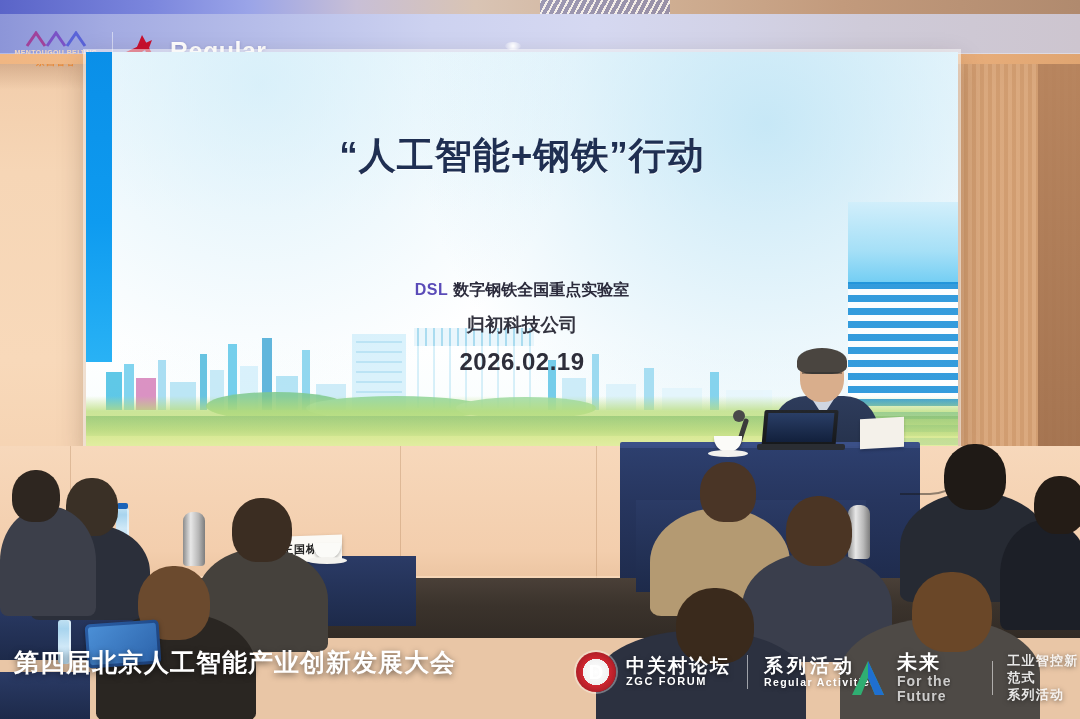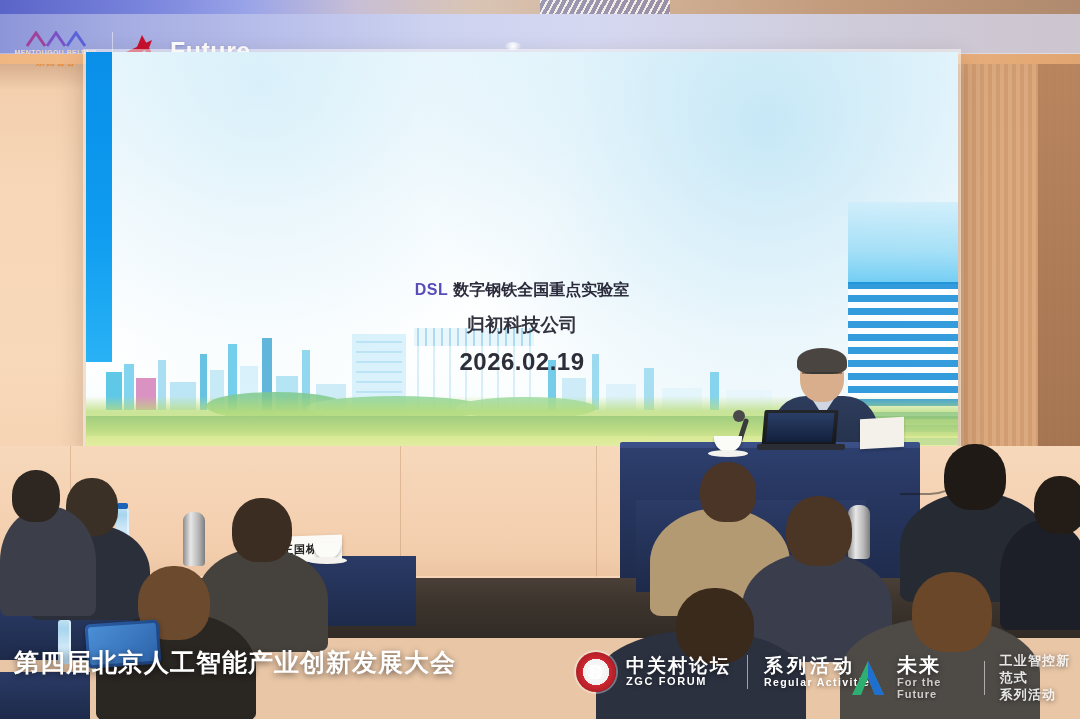--- a/index.html
+++ b/index.html
@@ -280,21 +280,21 @@
   .zgc-en{ font-size:11px; font-weight:700; color:#fff; letter-spacing:1.6px; text-shadow:0 1px 4px rgba(0,0,0,.5); }
   .ov-div{ width:1px; height:34px; background:rgba(255,255,255,.55); margin:0 6px; }
   .reg-cn{ font-size:19px; font-weight:700; color:#fff; letter-spacing:4px; text-shadow:0 2px 5px rgba(0,0,0,.5); }
   .reg-en{ font-size:10.5px; font-weight:700; color:#fff; letter-spacing:1.4px; text-shadow:0 1px 4px rgba(0,0,0,.5); }
 
   .ov-right{
     position:absolute; left:848px; top:652px; display:flex; align-items:center; gap:9px;
   }
   .a-mark{ width:40px; height:40px; position:relative; }
   .ar-cn{ font-size:20px; font-weight:700; color:#fff; letter-spacing:2px; text-shadow:0 2px 6px rgba(0,0,0,.5); }
-  .ar-en{ font-size:11px; font-weight:600; color:rgba(255,255,255,.75); letter-spacing:1px; text-shadow:0 1px 3px rgba(0,0,0,.5); }
+  .ar-en{ font-size:14px; font-weight:600; color:rgba(255,255,255,.75); letter-spacing:1px; text-shadow:0 1px 3px rgba(0,0,0,.5); }
   .ar-right{ line-height:1.32; }
   .ar-l1,.ar-l2{ font-size:13px; font-weight:600; color:rgba(255,255,255,.88); letter-spacing:1.2px; text-shadow:0 1px 5px rgba(0,0,0,.5); }
 
   
   .logo-mtg{
     position:absolute; left:8px; top:16px; width:96px; height:40px;
     display:flex; flex-direction:column; align-items:center; justify-content:center;
   }
   .mtg-en{ font-size:7px; font-weight:700; color:#f0d8c4; letter-spacing:.4px; margin-top:1px; }
   .mtg-cn{ font-size:9px; font-weight:700; color:#e88b3a; letter-spacing:1px; }
@@ -343,21 +343,21 @@
       </svg>
       <div class="mtg-en">MENTOUGOU BEIJING</div>
       <div class="mtg-cn">京西智谷</div>
     </div>
     <div class="banner-divider"></div>
     <div class="logo-ascend">
       <svg width="42" height="34" viewBox="0 0 42 34">
         <path d="M20 1 L7 32 L15 32 L22 13 L29 32 L37 32 Z" fill="#c8102e"></path>
         <path d="M4 18 L30 6 L27 14 L8 24 Z" fill="#c8102e"></path>
       </svg>
-      <span class="ascend-txt">Future</span>
+      <span class="ascend-txt">Regular</span>
     </div>
   </div>
   <div class="wall-orange-strip"></div>
 
   <div class="screen">
     <div class="sky"></div>
     <div class="left-blue-bar"></div>
     <div class="right-waves-top"></div>
     <div class="right-waves"></div>
 
@@ -426,20 +426,21 @@
         <ellipse cx="180" cy="86" rx="70" ry="14" fill="#7fc98e"></ellipse>
         <ellipse cx="300" cy="88" rx="90" ry="12" fill="#8ed49a"></ellipse>
         <ellipse cx="430" cy="88" rx="70" ry="11" fill="#9bd9a5"></ellipse>
       </g>
     </svg>
 
     <div class="grass"></div>
     <div class="grass-dark"></div>
 
     <div class="slide-title-wrap">
+      <div class="slide-title">“人工智能+钢铁”行动</div>
     </div>
 
     <div class="slide-sub-wrap">
       <div class="slide-sub-line1">
         <span class="dsl">DSL</span><span>数字钢铁全国重点实验室</span>
       </div>
       <div class="slide-sub">归初科技公司</div>
       <div class="slide-date">2026.02.19</div>
     </div>
   </div>

